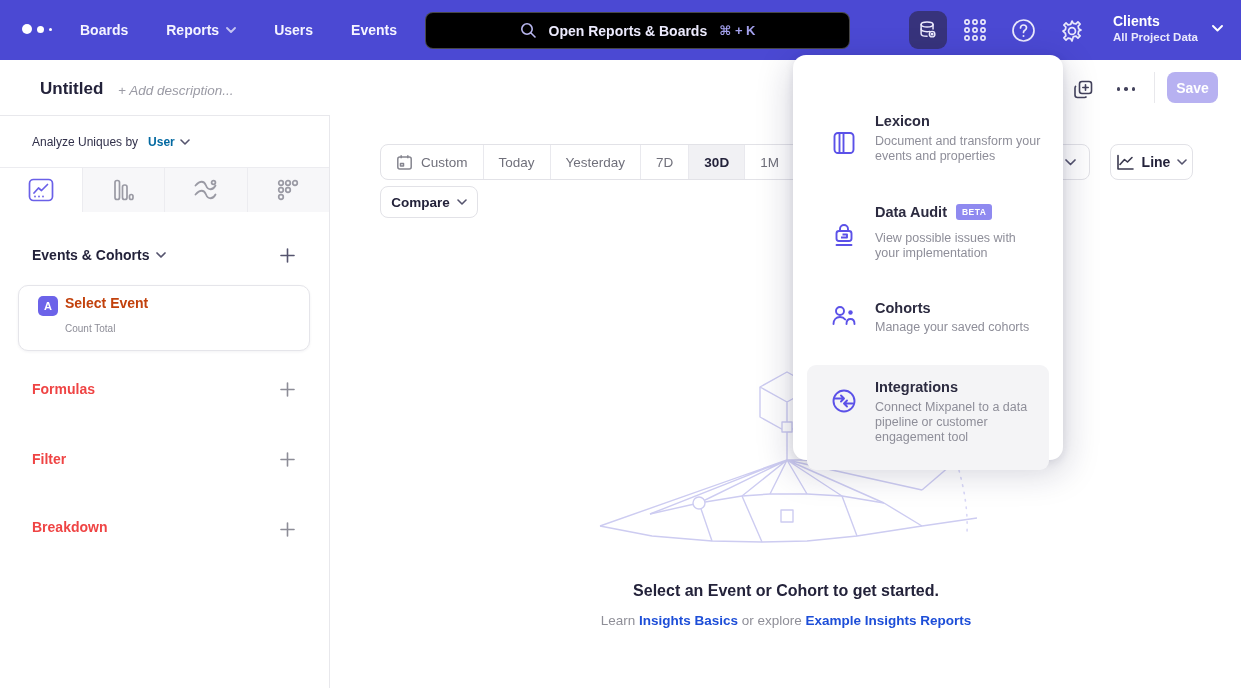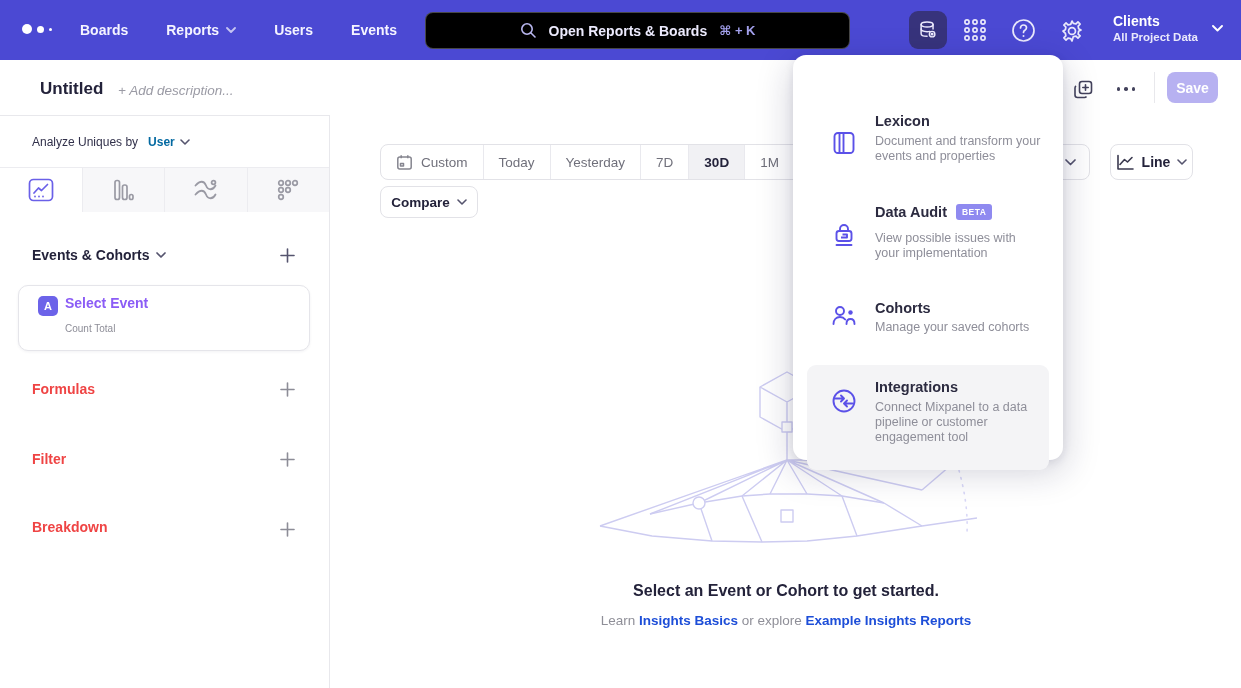--- a/index.html
+++ b/index.html
@@ -42,21 +42,21 @@
   .analyze .val { font-weight:700; color:#0369a1; margin-left:4px; display:flex; align-items:center; gap:5px; cursor:pointer; }
   .tabs { left:0; top:167px; width:329px; height:45px; display:flex; border-top:1px solid #ececf0; }
   .tab { flex:1; display:flex; align-items:center; justify-content:center; cursor:pointer; background:#f7f7f9; border-left:1px solid #ececf0; }
   .tab:first-child { border-left:none; }
   .tab.sel { background:#ffffff; }
   .sec-head { font-size:14px; font-weight:700; color:#23223a; display:flex; align-items:center; gap:7px; cursor:pointer; }
   .sec-muted { font-size:14px; font-weight:700; color:#ef4444; cursor:pointer; }
   .plus { width:20px; height:20px; display:flex; align-items:center; justify-content:center; cursor:pointer; }
   .event-card { left:18px; top:285px; width:292px; height:66px; background:#fff; border:1px solid #e5e5ea; border-radius:10px; box-shadow:0 1px 3px rgba(30,30,60,.06); cursor:pointer; }
   .abadge { left:19px; top:10px; width:20px; height:20px; background:#6c63e9; border-radius:5px; color:#fff; font-size:11px; font-weight:700; display:flex; align-items:center; justify-content:center; }
-  .ev-title { left:46px; top:9px; font-size:14px; font-weight:700; color:#8b5cf6; }
+  .ev-title { left:46px; top:9px; font-size:14px; font-weight:700; color:#c2410c; }
   .ev-sub { left:46px; top:37px; font-size:10px; color:#8d8d97; }
 
   
   .seg { left:380px; top:144px; width:625px; height:36px; background:#fff; border:1px solid #e2e2e7; border-radius:8px; display:flex; align-items:stretch; overflow:hidden; }
   .seg .s { display:flex; align-items:center; justify-content:center; gap:8px; padding:0 15px; font-size:13.5px; color:#70707b; border-left:1px solid #e9e9ee; cursor:pointer; white-space:nowrap; }
   .seg .s:first-child { border-left:none; }
   .seg .s.on { background:#f1f1f4; color:#23223a; font-weight:700; }
   .interval-btn { left:1020px; top:144px; width:70px; height:36px; border:1px solid #e2e2e7; border-radius:8px; background:#fff; display:flex; align-items:center; justify-content:flex-end; padding-right:13px; cursor:pointer; }
   .line-btn { left:1110px; top:144px; width:83px; height:36px; border:1px solid #e2e2e7; border-radius:8px; background:#fff; display:flex; align-items:center; justify-content:center; gap:7px; font-size:14px; font-weight:600; color:#23223a; cursor:pointer; }
   .compare-btn { left:380px; top:186px; width:98px; height:32px; border:1px solid #e2e2e7; border-radius:8px; background:#fff; display:flex; align-items:center; justify-content:center; gap:7px; font-size:13.5px; font-weight:600; color:#23223a; cursor:pointer; }

